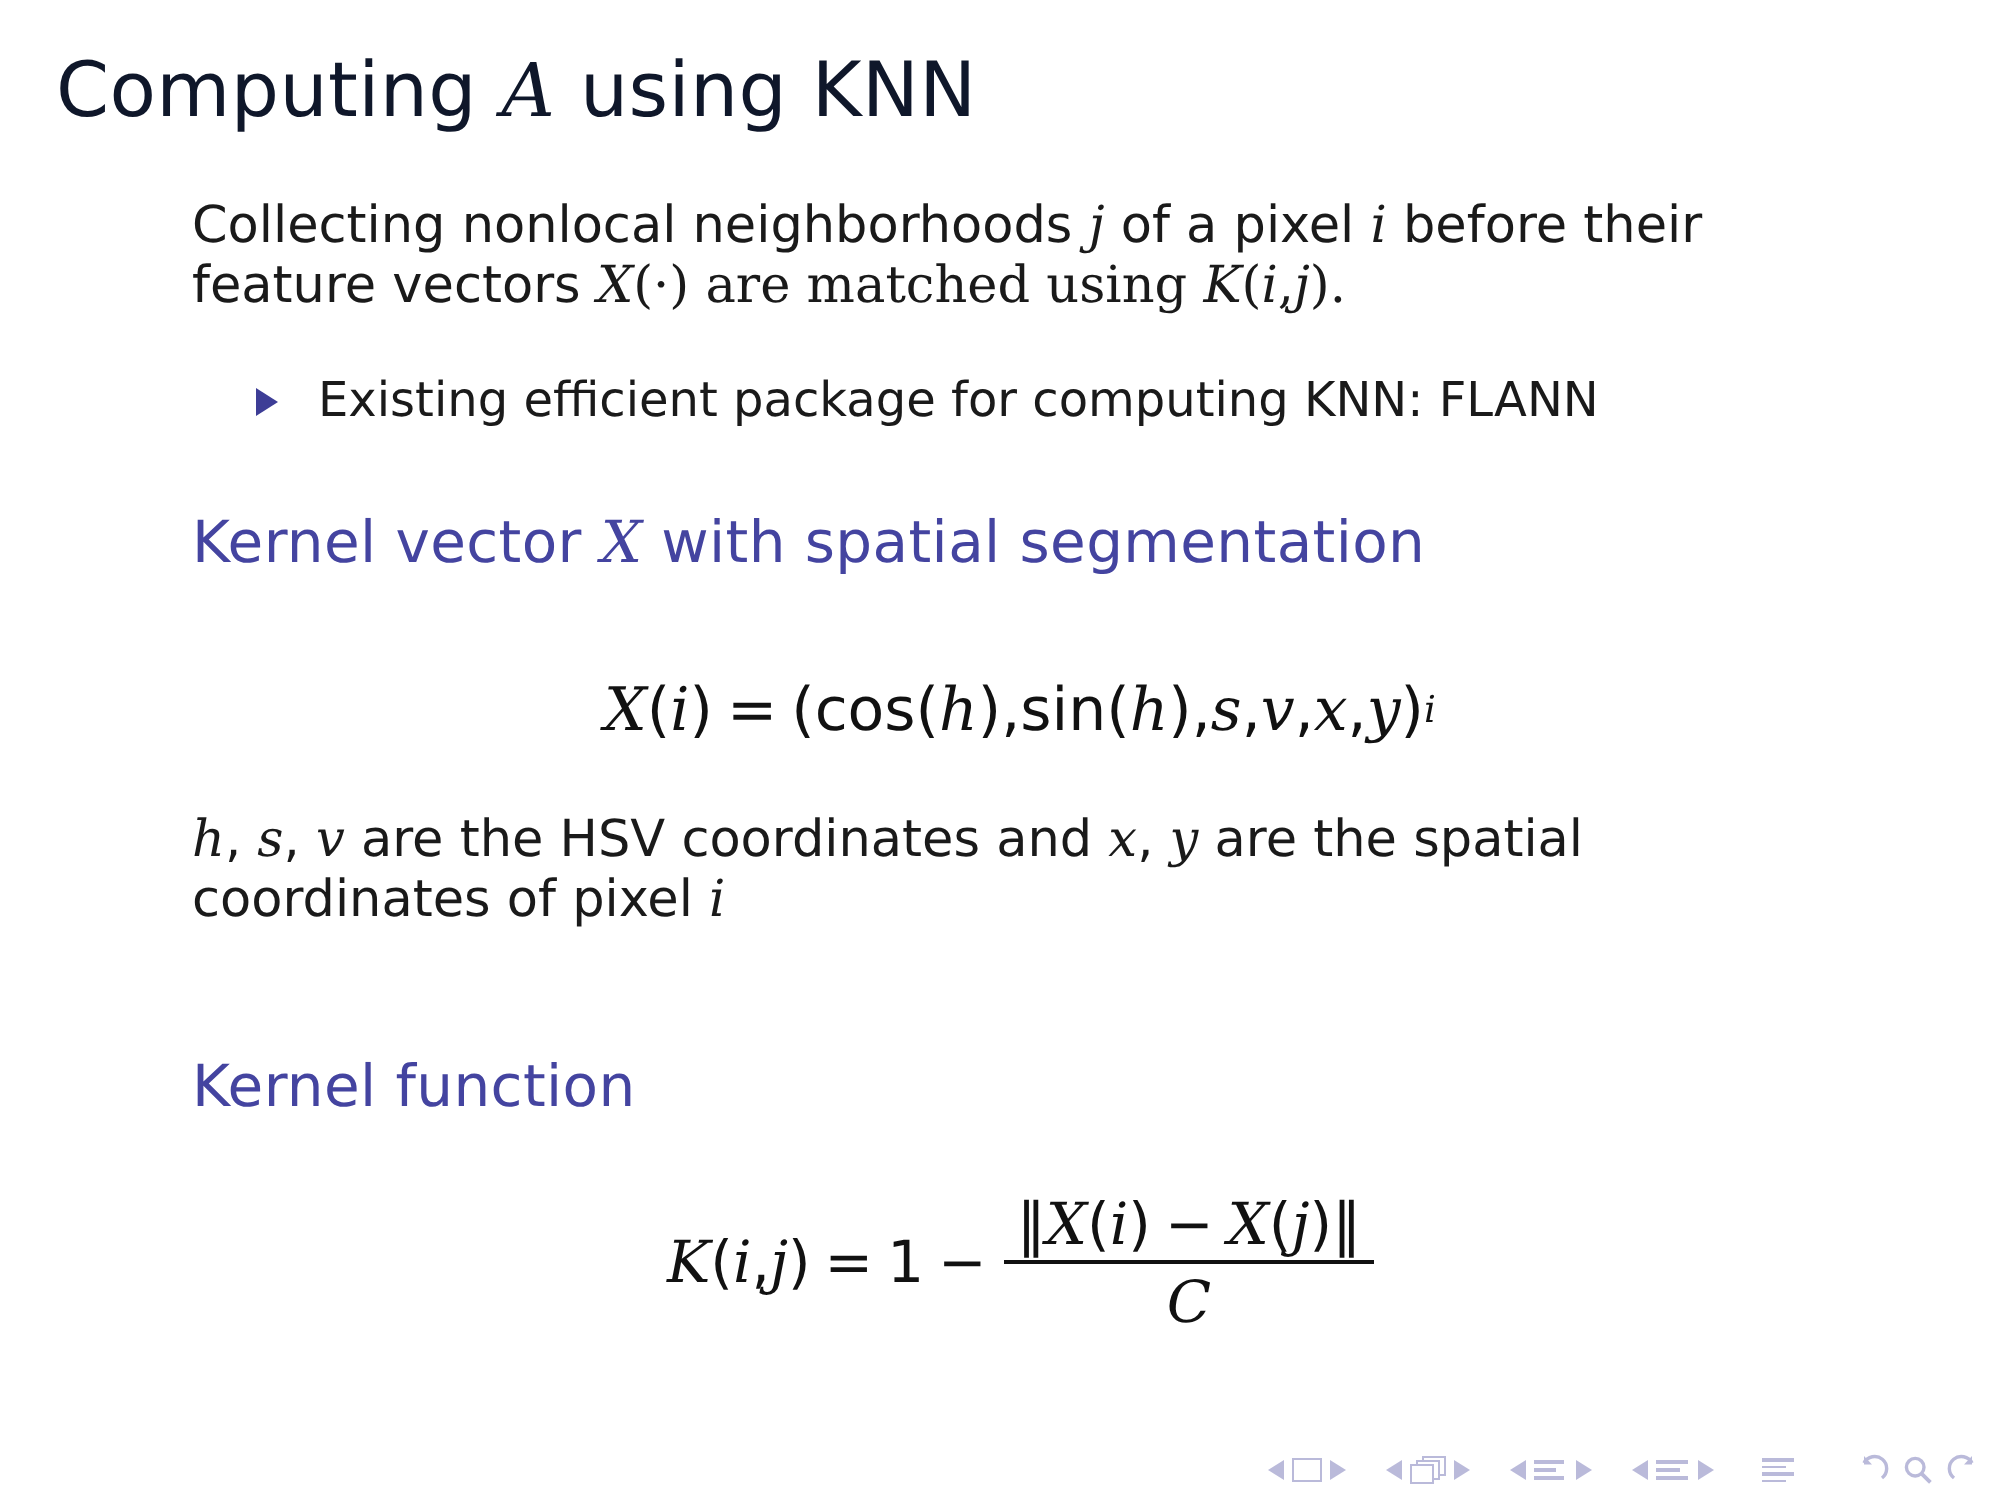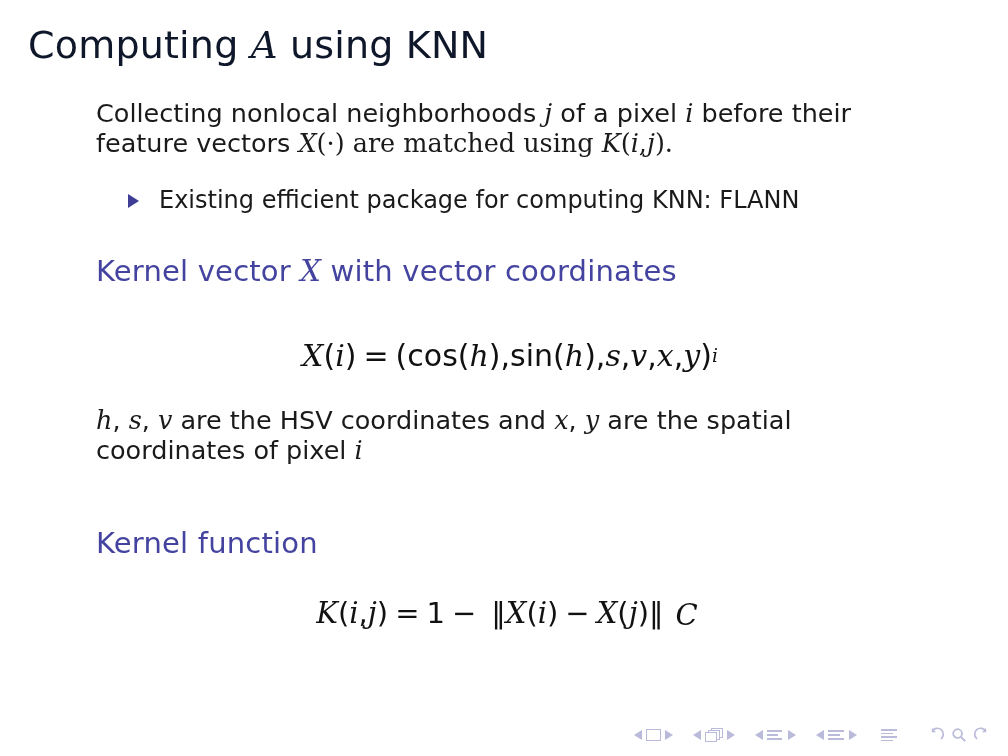--- a/index.html
+++ b/index.html
@@ -132,21 +132,21 @@
   }
   .sup {
     font-size: 0.62em;
     vertical-align: 0.52em;
     font-style: italic;
   }
 
   
   .frac {
     display: inline-flex;
-    flex-direction: row;
+    flex-direction: column;
     align-items: center;
     vertical-align: middle;
     margin: 0 2px;
     position: relative;
     top: 1px;
   }
   .frac .num {
     padding: 0 6px 2px 6px;
     line-height: 1.12;
     white-space: nowrap;
@@ -250,21 +250,21 @@
 
   <p class="para"><span>Collecting nonlocal neighborhoods </span><span class="mi">j</span><span> of a pixel </span><span class="mi">i</span><span> before their feature vectors </span><span class="mi">X</span><span class="mu">(·) are matched using </span><span class="mi">K</span><span class="mu">(</span><span class="mi">i</span><span class="mu">,</span><span class="mi">j</span><span class="mu">).</span></p>
 
   <ul class="bullet-list">
     <li class="bullet-item">
       <span class="bullet-marker"></span>
       <span>Existing efficient package for computing KNN: FLANN</span>
     </li>
   </ul>
 
-  <h2 class="block-title" style="margin-top:38px;"><span>Kernel vector </span><span class="mi">X</span><span> with vector coordinates</span></h2>
+  <h2 class="block-title" style="margin-top:38px;"><span>Kernel vector </span><span class="mi">X</span><span> with spatial segmentation</span></h2>
 
   <div class="equation eq1" style="margin-top:48px;">
     <span class="eq-inline">
         <span class="mi">X</span>
         <span class="opr">(</span>
         <span class="mi">i</span>
         <span class="opr">)</span>
         <span class="op">=</span>
         <span class="opr">(</span>
         <span class="opr">cos</span>

